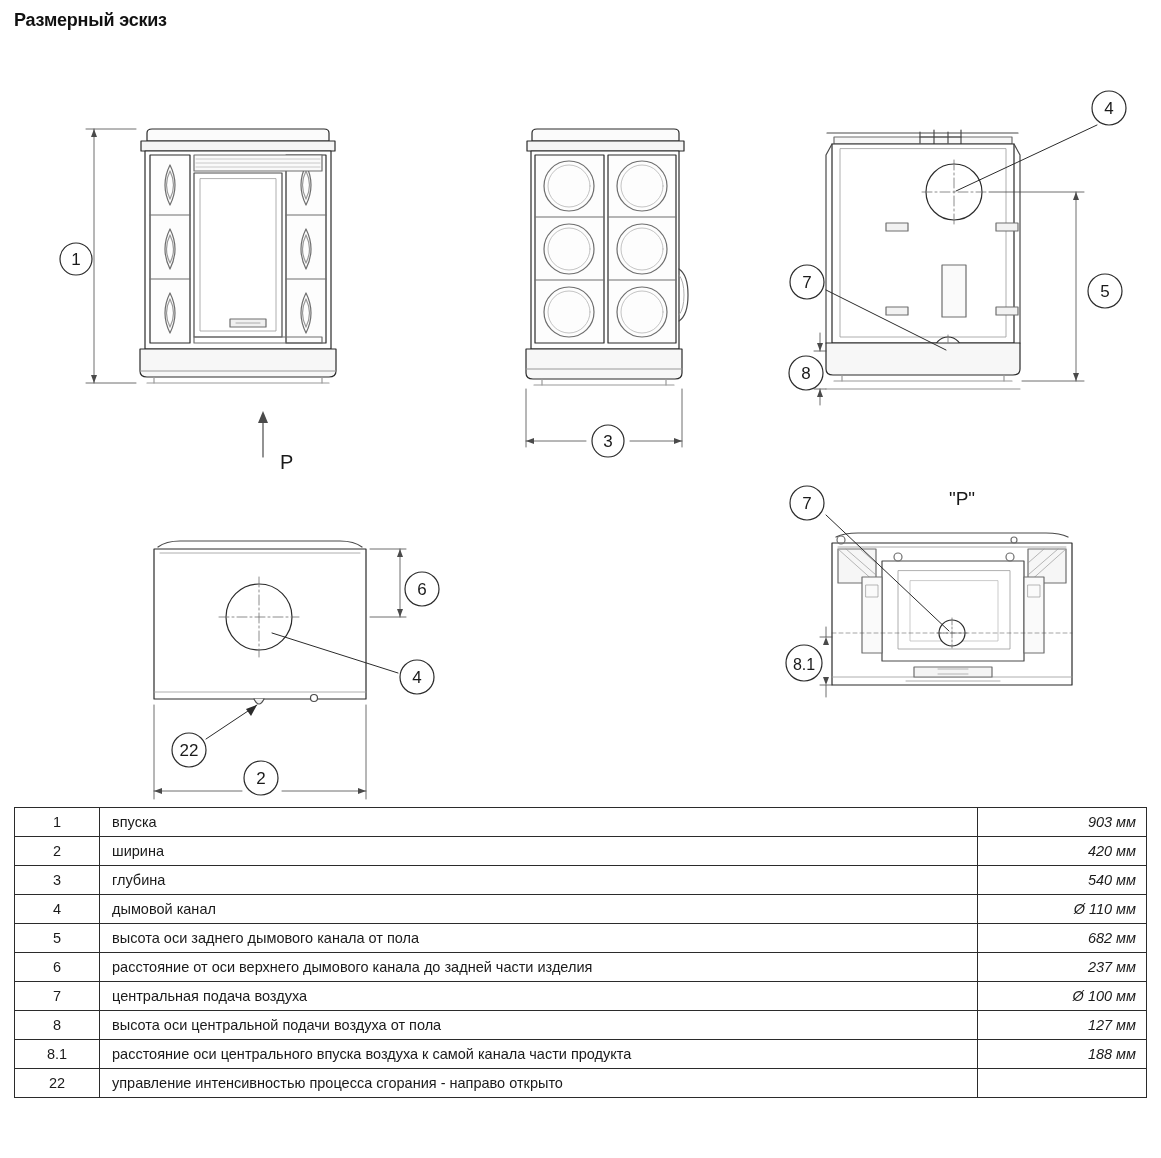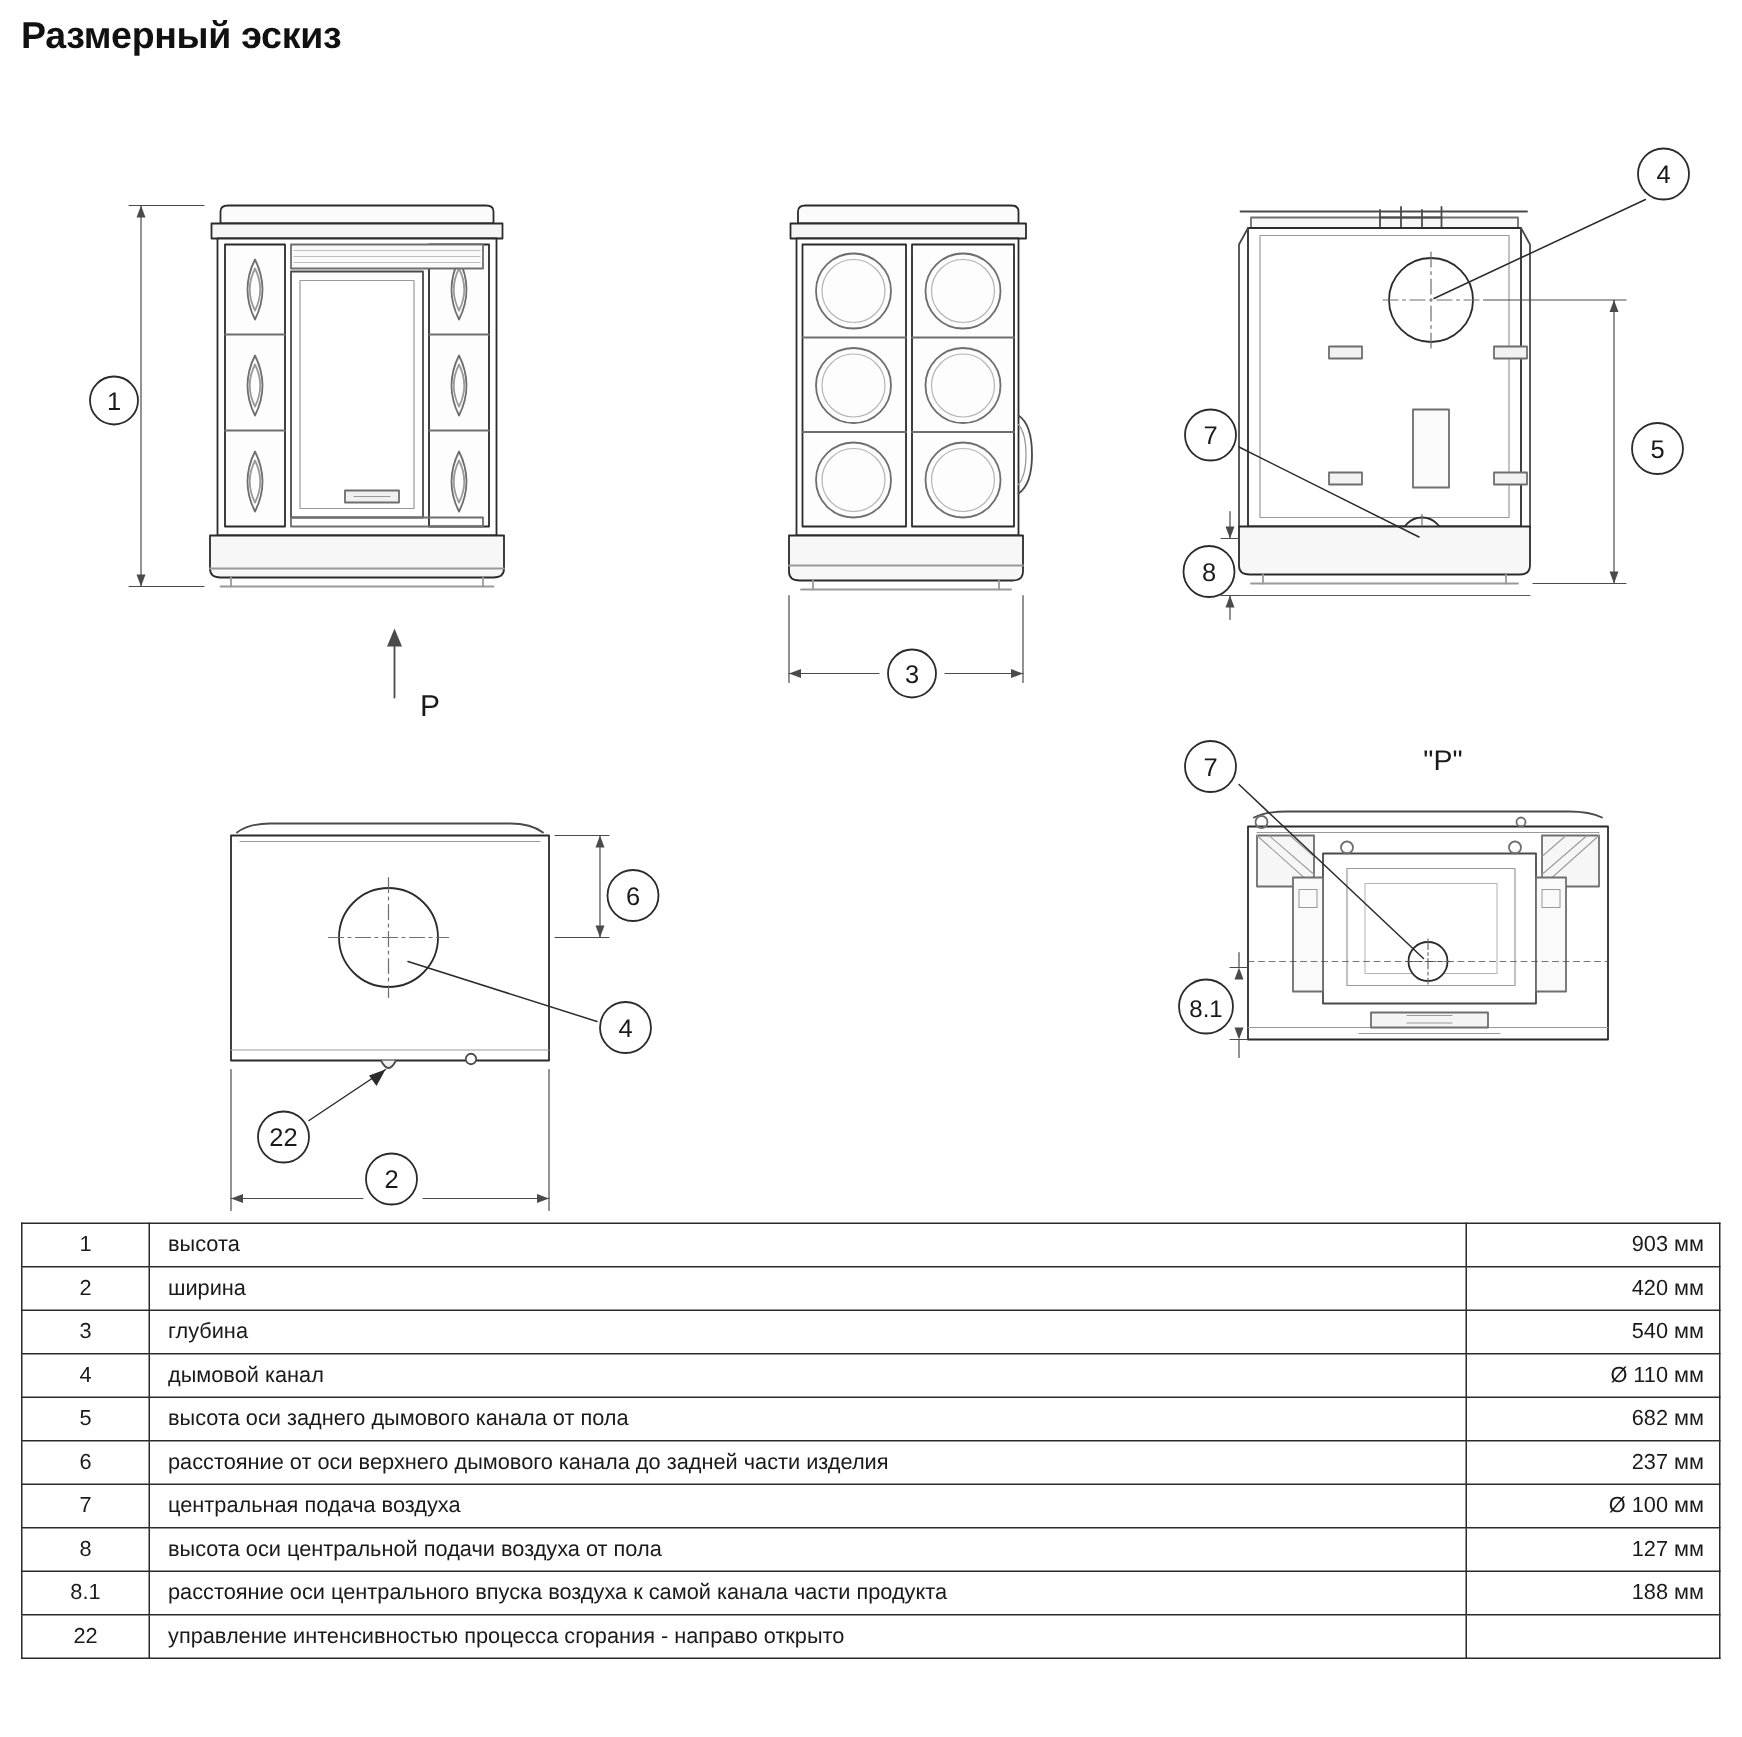--- a/index.html
+++ b/index.html
@@ -16,21 +16,21 @@
     overflow: hidden;
   }
   .page {
     position: relative;
     width: 1161px;
     height: 1158px;
     box-sizing: border-box;
     padding: 0 14px;
   }
   h1.section-title {
-    font-size: 25px;
+    font-size: 18px;
     font-weight: bold;
     margin: 10px 0 0 0;
     letter-spacing: -0.2px;
     color: #111;
   }
   h1.section-title.second {
     margin-top: 0;
   }
   .drawing-area {
     position: relative;
@@ -60,20 +60,21 @@
   }
   table.info td.desc {
     text-align: left;
     padding-left: 12px;
   }
   table.info td.val {
     width: 150px;
     text-align: right;
     padding-right: 10px;
     white-space: nowrap;
+    font-style: italic;
   }
 </style>
 </head>
 <body>
 
 <div class="page">
 
   <h1 class="section-title">Размерный эскиз</h1>
 
   <div class="drawing-area">
@@ -311,21 +312,21 @@
         </g>
       </g>
     </svg>
   </div>
 
 
   <table class="info">
     <tbody>
       <tr>
         <td class="num">1</td>
-        <td class="desc">высота</td>
+        <td class="desc">впуска</td>
         <td class="val">903 мм</td>
       </tr>
       <tr>
         <td class="num">2</td>
         <td class="desc">ширина</td>
         <td class="val">420 мм</td>
       </tr>
       <tr>
         <td class="num">3</td>
         <td class="desc">глубина</td>

